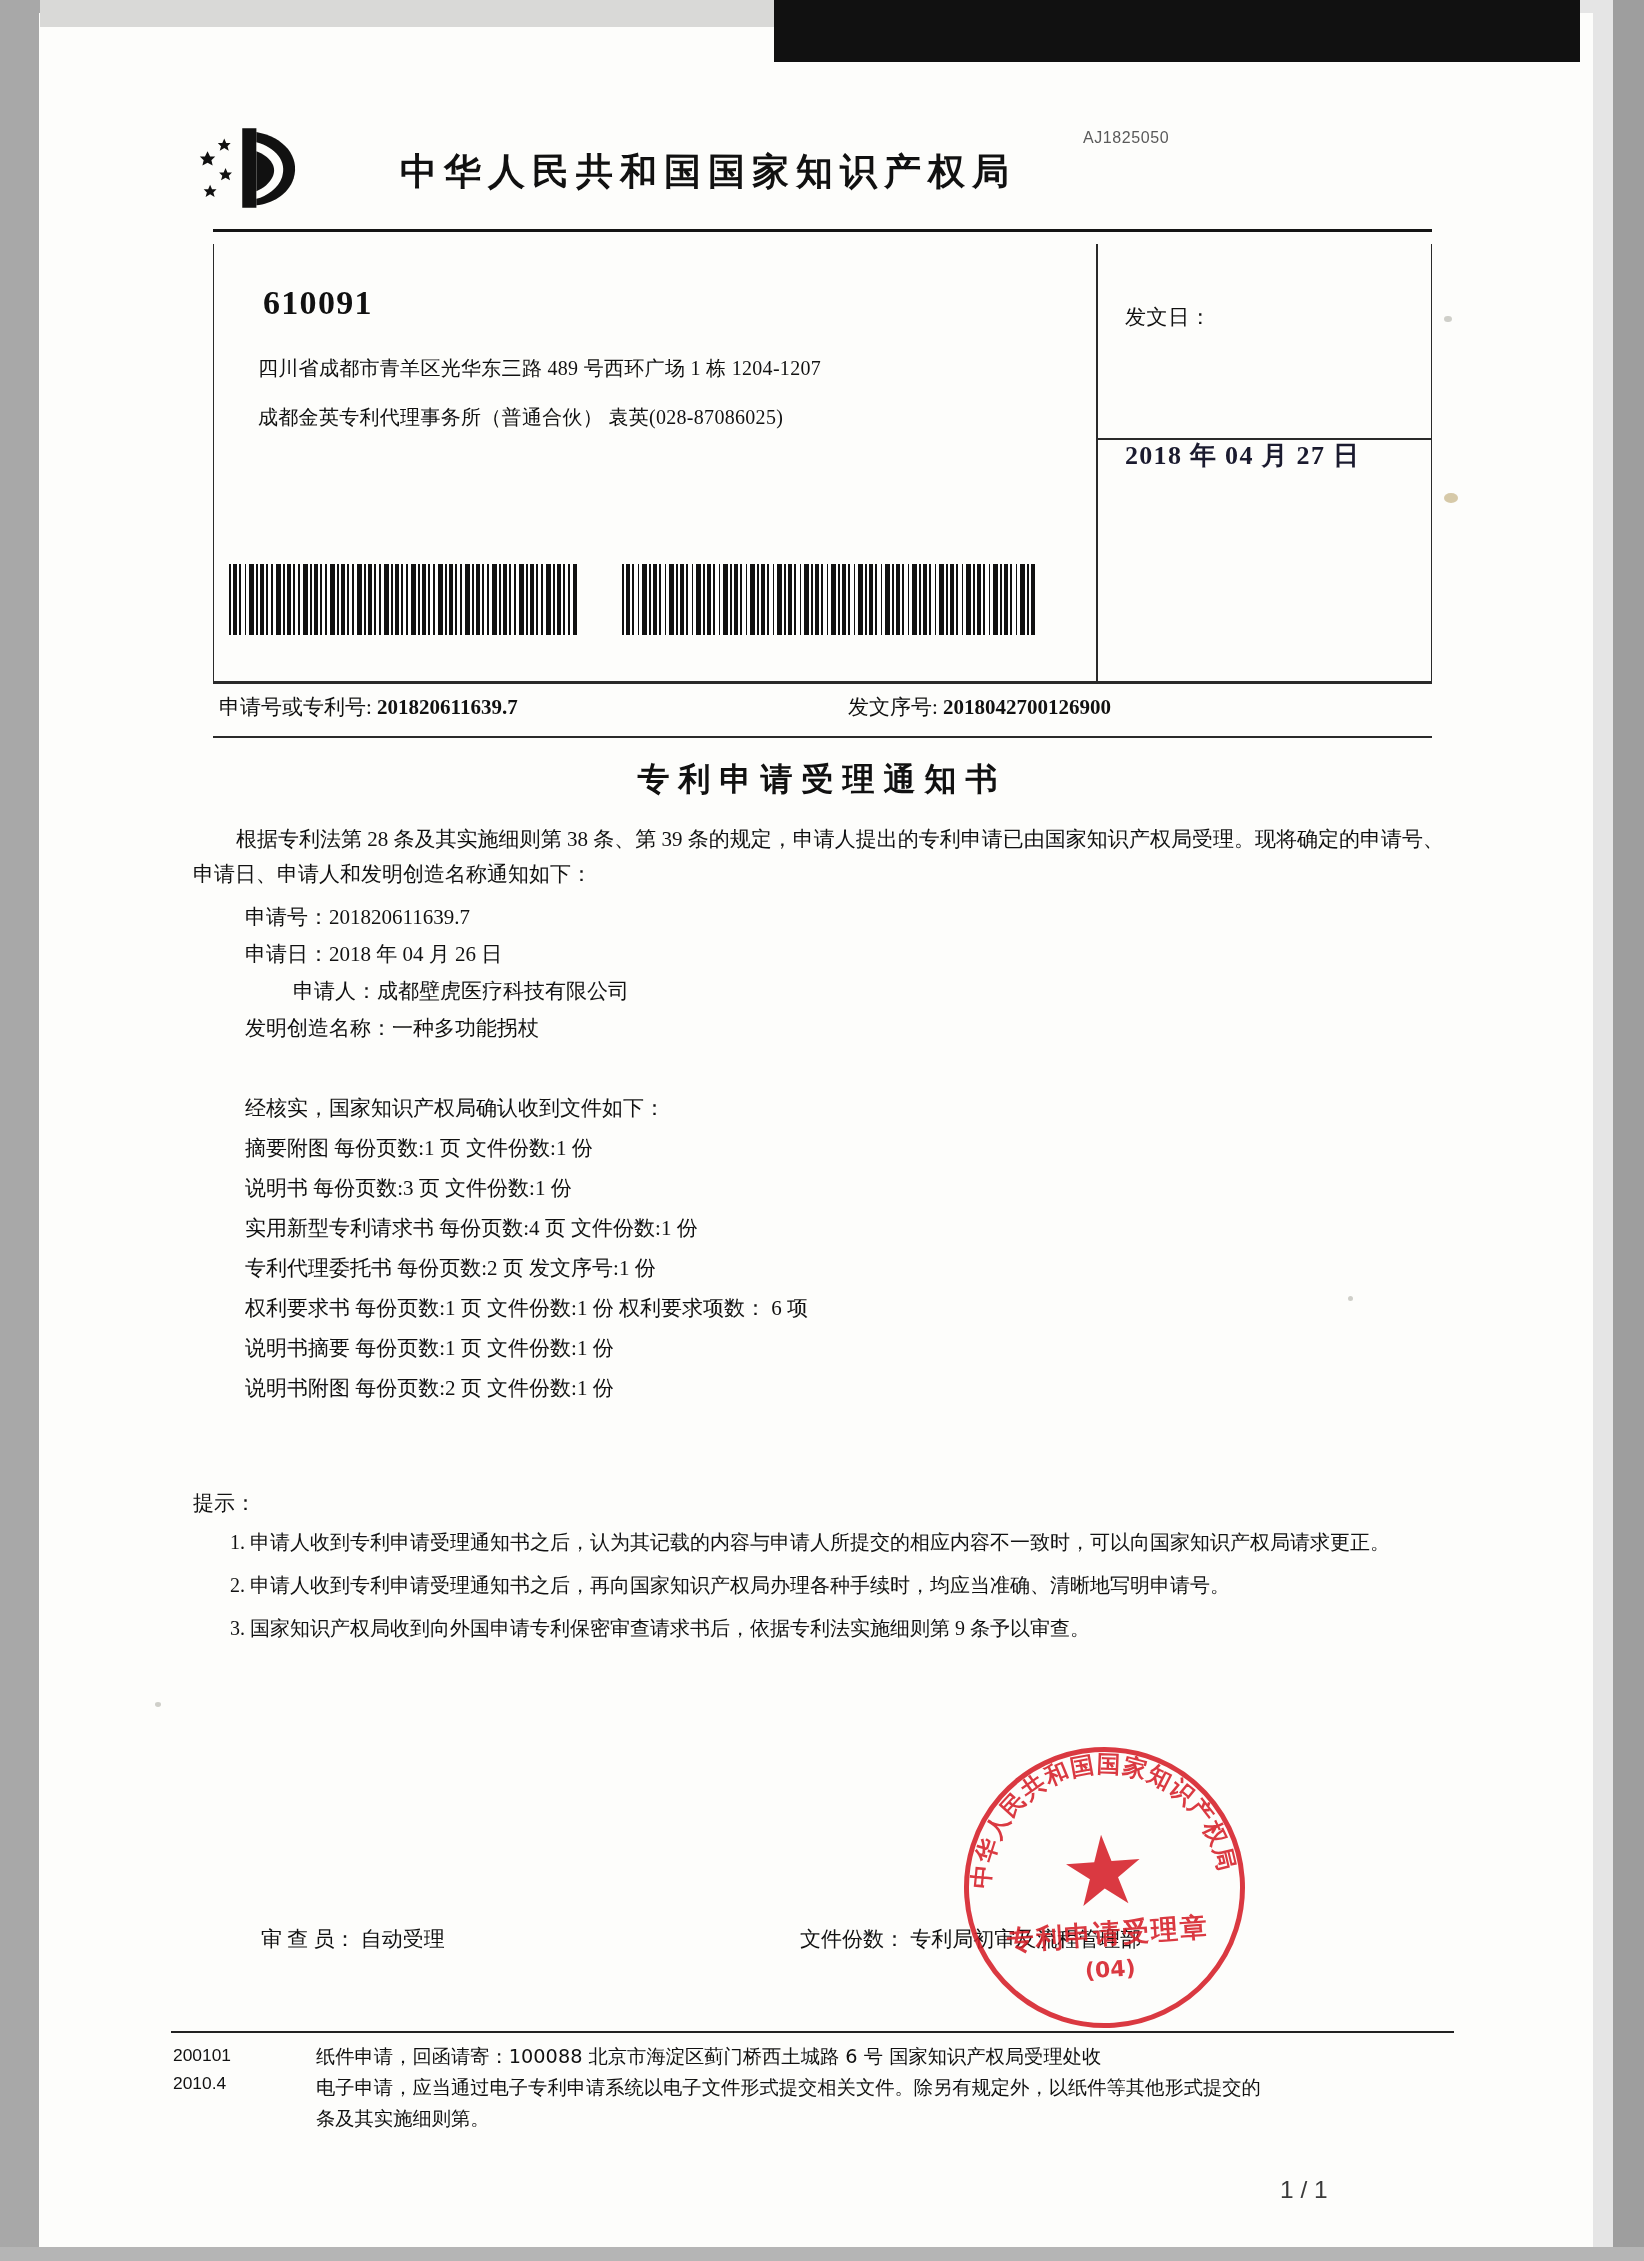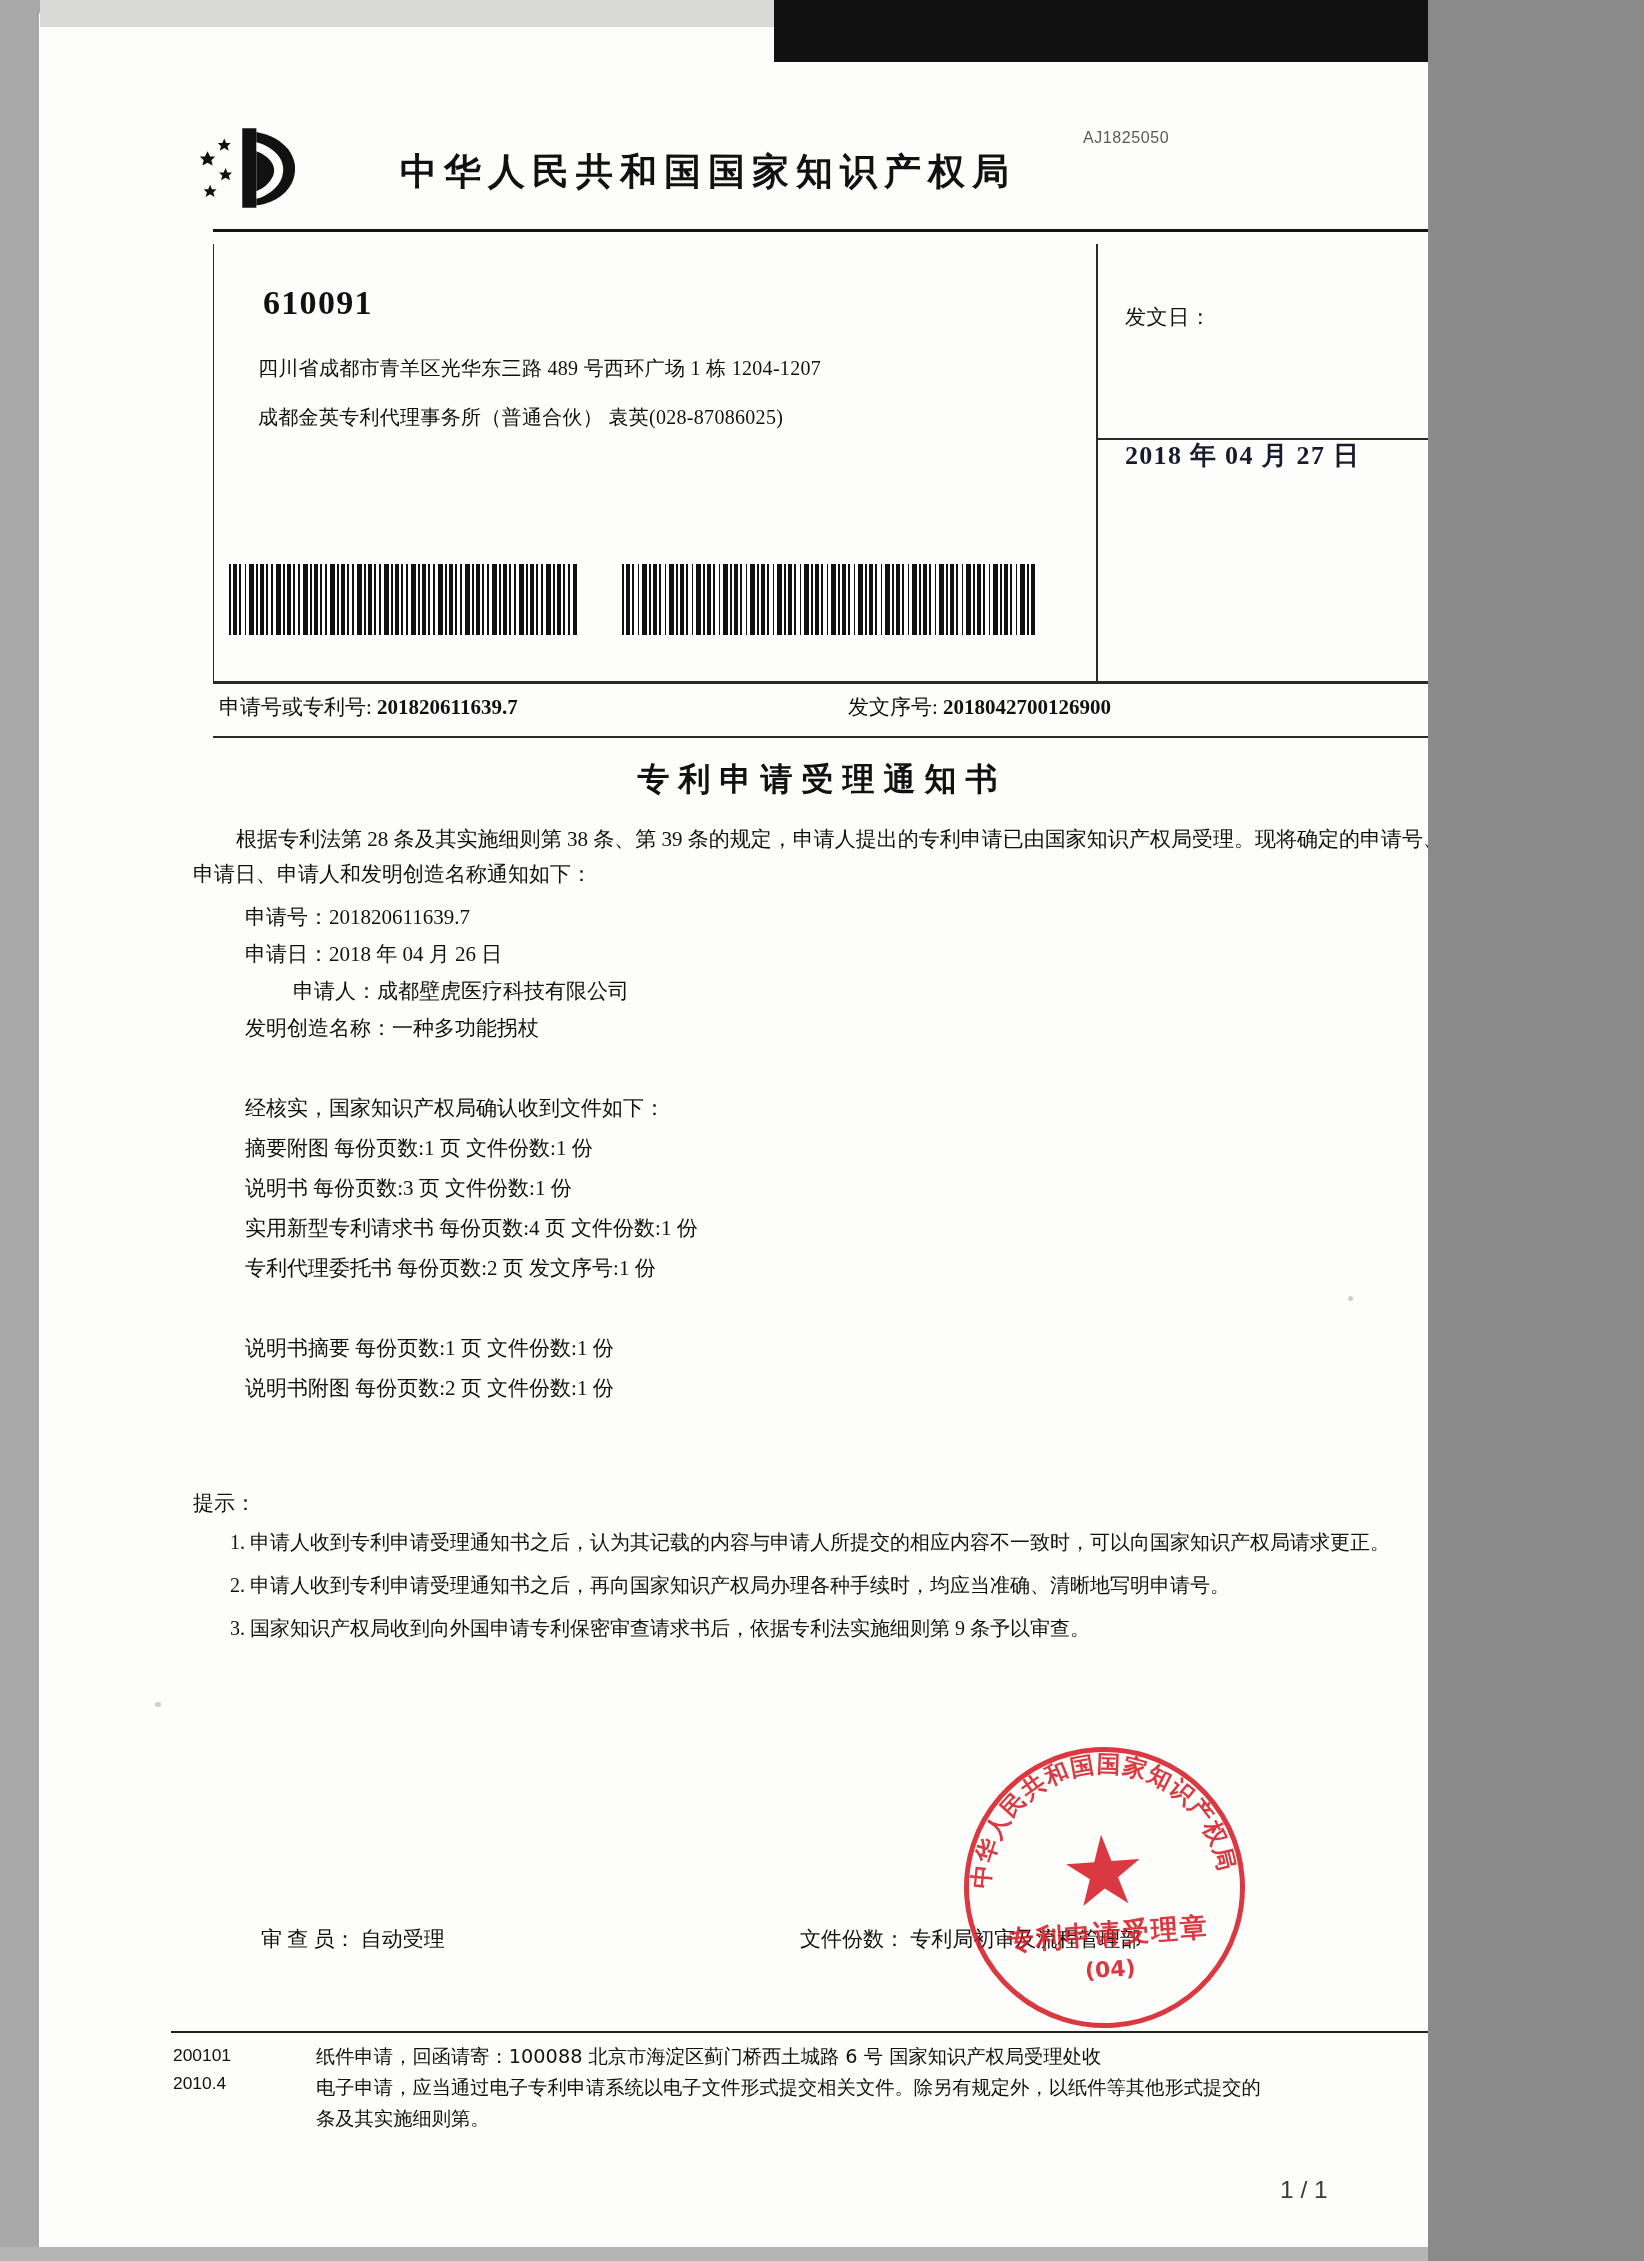--- a/index.html
+++ b/index.html
@@ -2,21 +2,21 @@
 <html lang="zh" style="font-size:10.3px"><head>
 <meta charset="utf-8">
 <style>
   html, body {
     margin: 0;
     padding: 0;
     background: #8a8a8a;
   }
   .page {
     position: relative;
-    width: 1428px;
+    width: 1644px;
     height: 2261px;
     background: #e5e5e5;
     overflow: hidden;
     font-family: "Liberation Serif", "DejaVu Serif", serif;
     color: #111;
   }
   
   .paper {
     position: absolute;
     left: 39px; top: 13px;
@@ -404,20 +404,21 @@
   <div class="kv" style="top:1010px;">
     <span>发明创造名称：</span><span>一种多功能拐杖</span>
   </div>
 
   <div class="kv" style="top:1090px;">经核实，国家知识产权局确认收到文件如下：</div>
 
   <div class="list-block" style="top:1128px;">摘要附图 每份页数:1 页 文件份数:1 份</div>
   <div class="list-block" style="top:1168px;">说明书 每份页数:3 页 文件份数:1 份</div>
   <div class="list-block" style="top:1208px;">实用新型专利请求书 每份页数:4 页 文件份数:1 份</div>
   <div class="list-block" style="top:1248px;">专利代理委托书 每份页数:2 页 发文序号:1 份</div>
+  <div class="list-block" style="top:1288px;">权利要求书 每份页数:1 页 文件份数:1 份 权利要求项数： 6 项</div>
   <div class="list-block" style="top:1328px;">说明书摘要 每份页数:1 页 文件份数:1 份</div>
   <div class="list-block" style="top:1368px;">说明书附图 每份页数:2 页 文件份数:1 份</div>
 
   <div class="notice-head">提示：</div>
   <div class="notice-items">
     <p>1. 申请人收到专利申请受理通知书之后，认为其记载的内容与申请人所提交的相应内容不一致时，可以向国家知识产权局请求更正。</p>
     <p>2. 申请人收到专利申请受理通知书之后，再向国家知识产权局办理各种手续时，均应当准确、清晰地写明申请号。</p>
     <p>3. 国家知识产权局收到向外国申请专利保密审查请求书后，依据专利法实施细则第 9 条予以审查。</p>
   </div>
 

